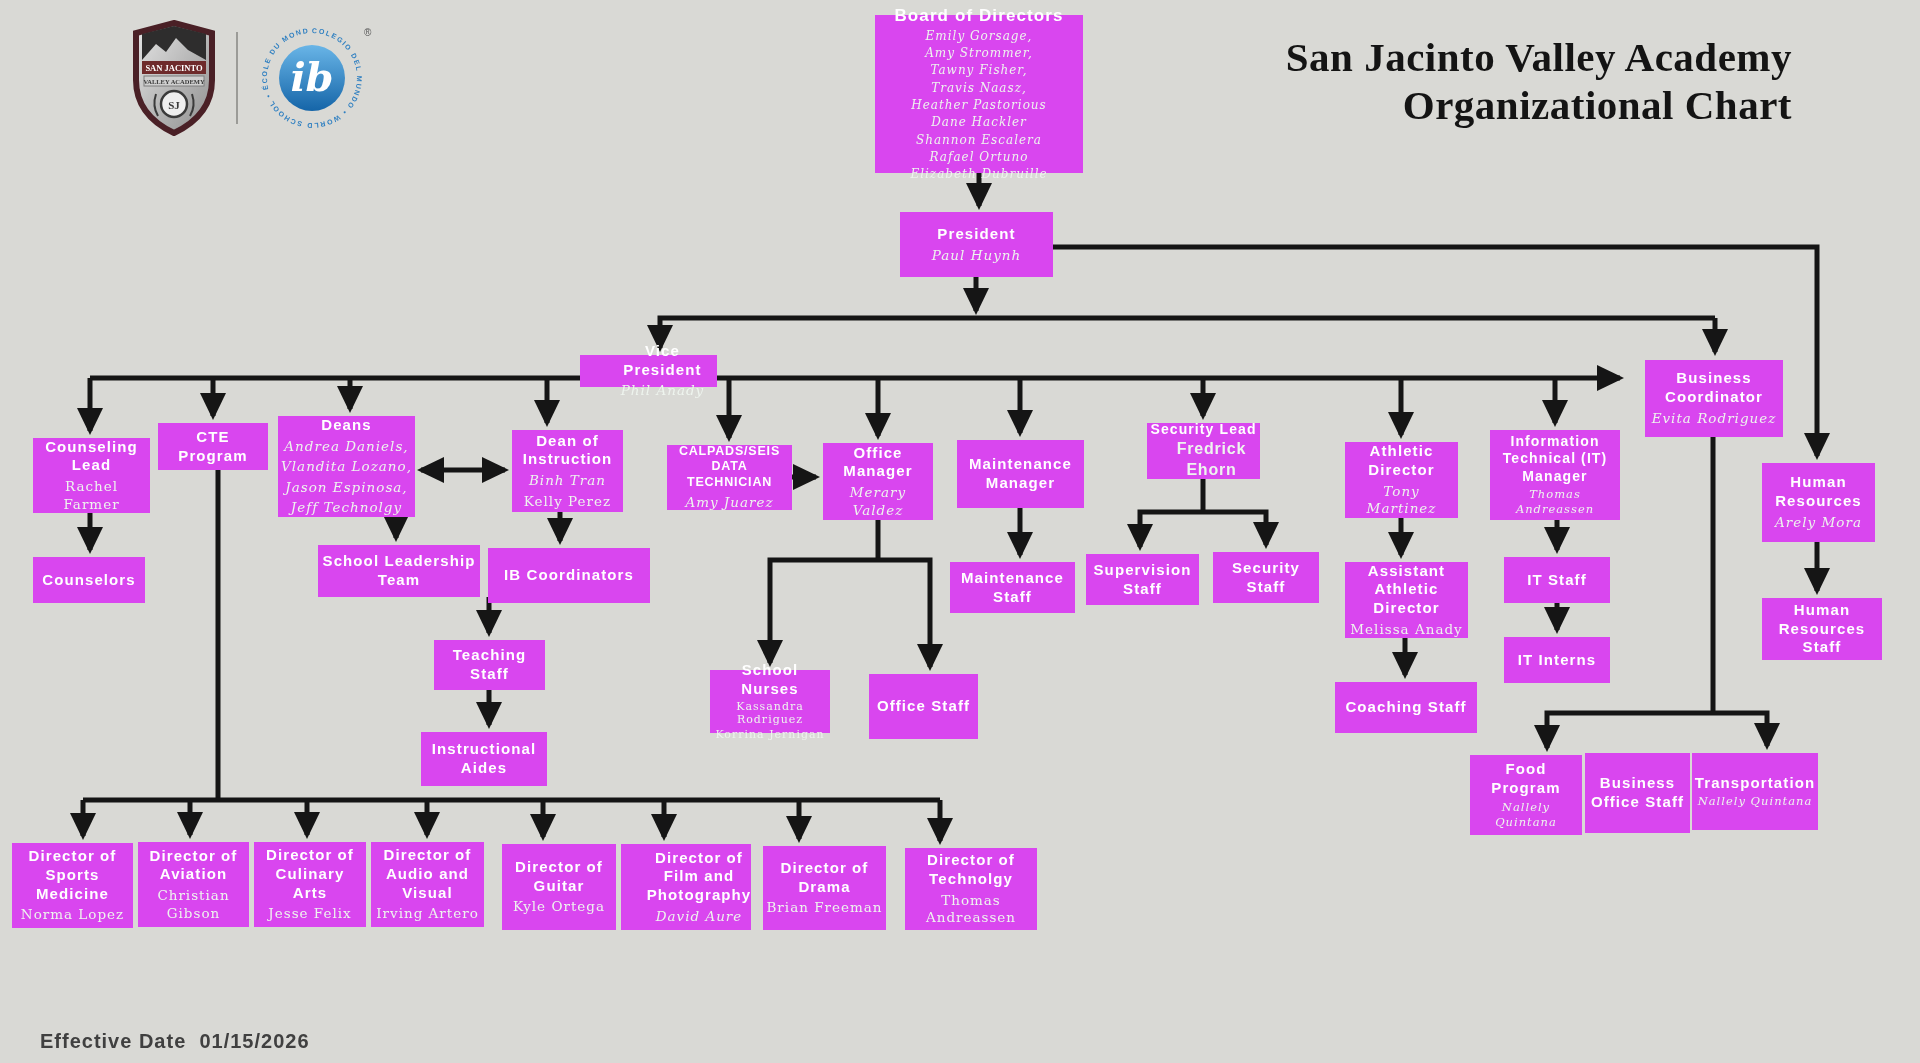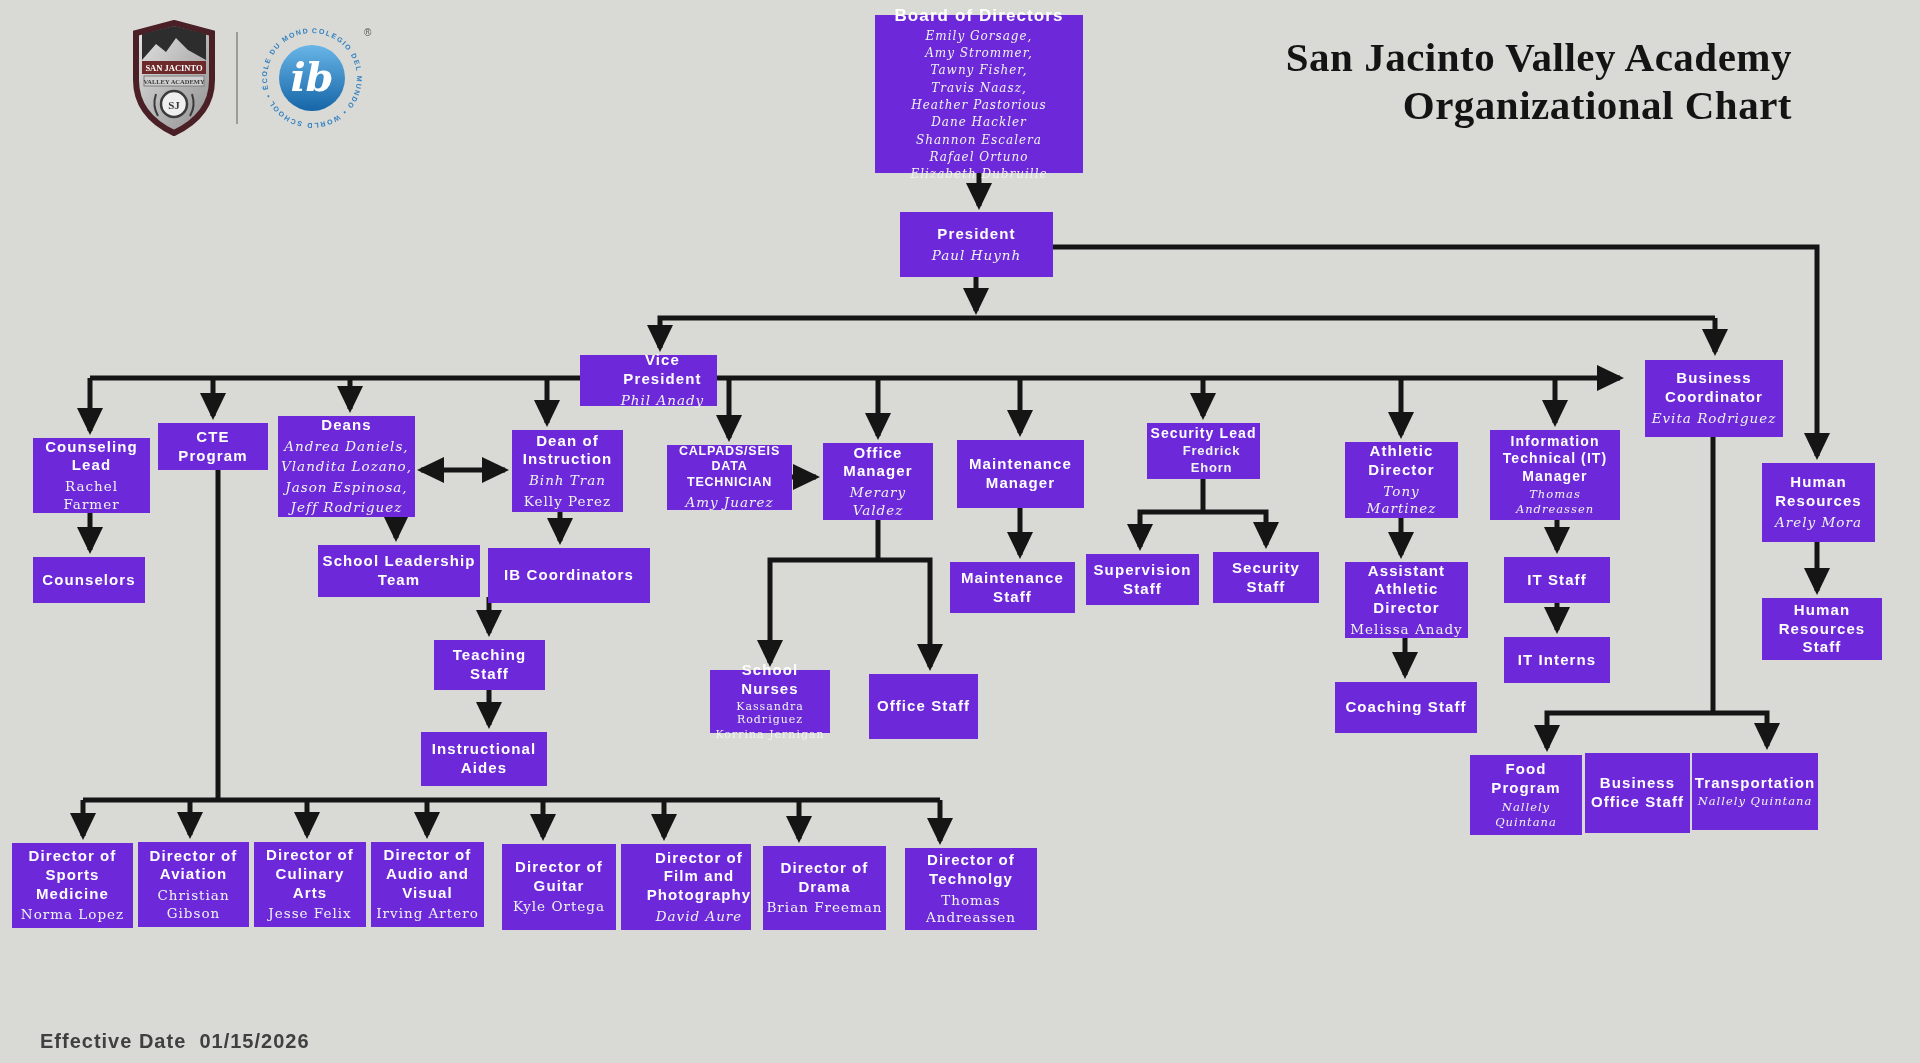--- a/index.html
+++ b/index.html
@@ -1,33 +1,33 @@
 <!DOCTYPE html>
 <html><head>
 <meta charset="utf-8">
 <style>
   html,body{margin:0;padding:0;background:#d9d9d5;}
   #stage{position:relative;width:1920px;height:1063px;background:#d9d9d5;overflow:hidden;
          font-family:"Liberation Sans",sans-serif;}
   #connectors{position:absolute;left:0;top:0;z-index:1;}
-  .node{position:absolute;z-index:2;background:#6d28d9;color:#fff;
+  .node{position:absolute;z-index:2;background:#d946ef;color:#fff;
         display:flex;flex-direction:column;align-items:center;justify-content:center;
         text-align:center;box-sizing:border-box;padding:4px 3px;}
   .node .t{font-family:"Liberation Sans",sans-serif;font-weight:bold;
            font-size:15px;line-height:1.25;letter-spacing:1.1px;}
   .node .t.big{font-size:17px;}
   .node .t.sm{font-size:12.5px;letter-spacing:0.8px;}
   .node .t.md{font-size:14px;}
   .node .n{font-family:"DejaVu Serif","Liberation Serif",serif;font-style:italic;
            font-size:13.5px;line-height:1.3;letter-spacing:1px;color:#eef4ee;margin-top:3px;}
   .node .n.roman{font-style:normal;}
   .node .n.sm{font-size:11.5px;margin-top:2px;}
   .node .n.xs{font-size:11px;line-height:1.25;margin-top:1px;}
   .node .n.smallbold{font-family:"Liberation Sans",sans-serif;font-style:normal;
-                     font-weight:bold;font-size:13px;letter-spacing:0.8px;margin-top:1px;margin-left:16px;}
+                     font-weight:bold;font-size:16px;letter-spacing:0.8px;margin-top:1px;margin-left:16px;}
   .node .n.board{font-size:12px;line-height:1.28;margin-top:2px;}
   #chart-title{position:absolute;top:34px;right:128px;z-index:2;text-align:right;
                font-family:"Liberation Serif","DejaVu Serif",serif;font-weight:bold;
                font-size:41px;line-height:1.16;color:#141414;letter-spacing:0.5px;}
   #footer{position:absolute;left:40px;top:1030px;z-index:2;
           font-weight:bold;font-size:20px;letter-spacing:1px;color:#404040;}
   #logos{position:absolute;left:130px;top:20px;z-index:2;display:flex;align-items:center;}
   #logo-divider{width:2px;height:92px;background:#9b9b97;margin:0 18px;}
 </style>
 </head>
@@ -152,40 +152,40 @@
       <div class="n board">Heather Pastorious</div>
       <div class="n board">Dane Hackler</div>
       <div class="n board">Shannon Escalera</div>
       <div class="n board">Rafael Ortuno</div>
       <div class="n board">Elizabeth Dubruille</div>
     </div>
     <div class="node" style="left: 900px; top: 212px; width: 153px; height: 65px;">
       <div class="t">President</div>
       <div class="n">Paul Huynh</div>
     </div>
-    <div class="node" style="left: 580px; top: 355px; width: 137px; height: 51px; padding-left: 31px;">
+    <div class="node" style="left: 580px; top: 355px; width: 137px; height: 32px; padding-left: 31px;">
       <div class="t">Vice President</div>
       <div class="n">Phil Anady</div>
     </div>
     <div class="node" style="left: 33px; top: 438px; width: 117px; height: 75px;">
       <div class="t">Counseling Lead</div>
       <div class="n roman">Rachel Farmer</div>
     </div>
     <div class="node" style="left: 33px; top: 557px; width: 112px; height: 46px;">
       <div class="t">Counselors</div>
     </div>
     <div class="node" style="left: 158px; top: 423px; width: 110px; height: 47px;">
       <div class="t">CTE Program</div>
     </div>
     <div class="node" style="left: 278px; top: 416px; width: 137px; height: 101px;">
       <div class="t">Deans</div>
       <div class="n">Andrea Daniels,</div>
       <div class="n">Vlandita Lozano,</div>
       <div class="n">Jason Espinosa,</div>
-      <div class="n">Jeff Rodriguez</div>
+      <div class="n">Jeff Technolgy</div>
     </div>
     <div class="node" style="left: 512px; top: 430px; width: 111px; height: 82px;">
       <div class="t">Dean of Instruction</div>
       <div class="n">Binh Tran</div>
       <div class="n roman">Kelly Perez</div>
     </div>
     <div class="node" style="left: 318px; top: 545px; width: 162px; height: 52px;">
       <div class="t">School Leadership Team</div>
     </div>
     <div class="node" style="left: 488px; top: 548px; width: 162px; height: 55px;">

